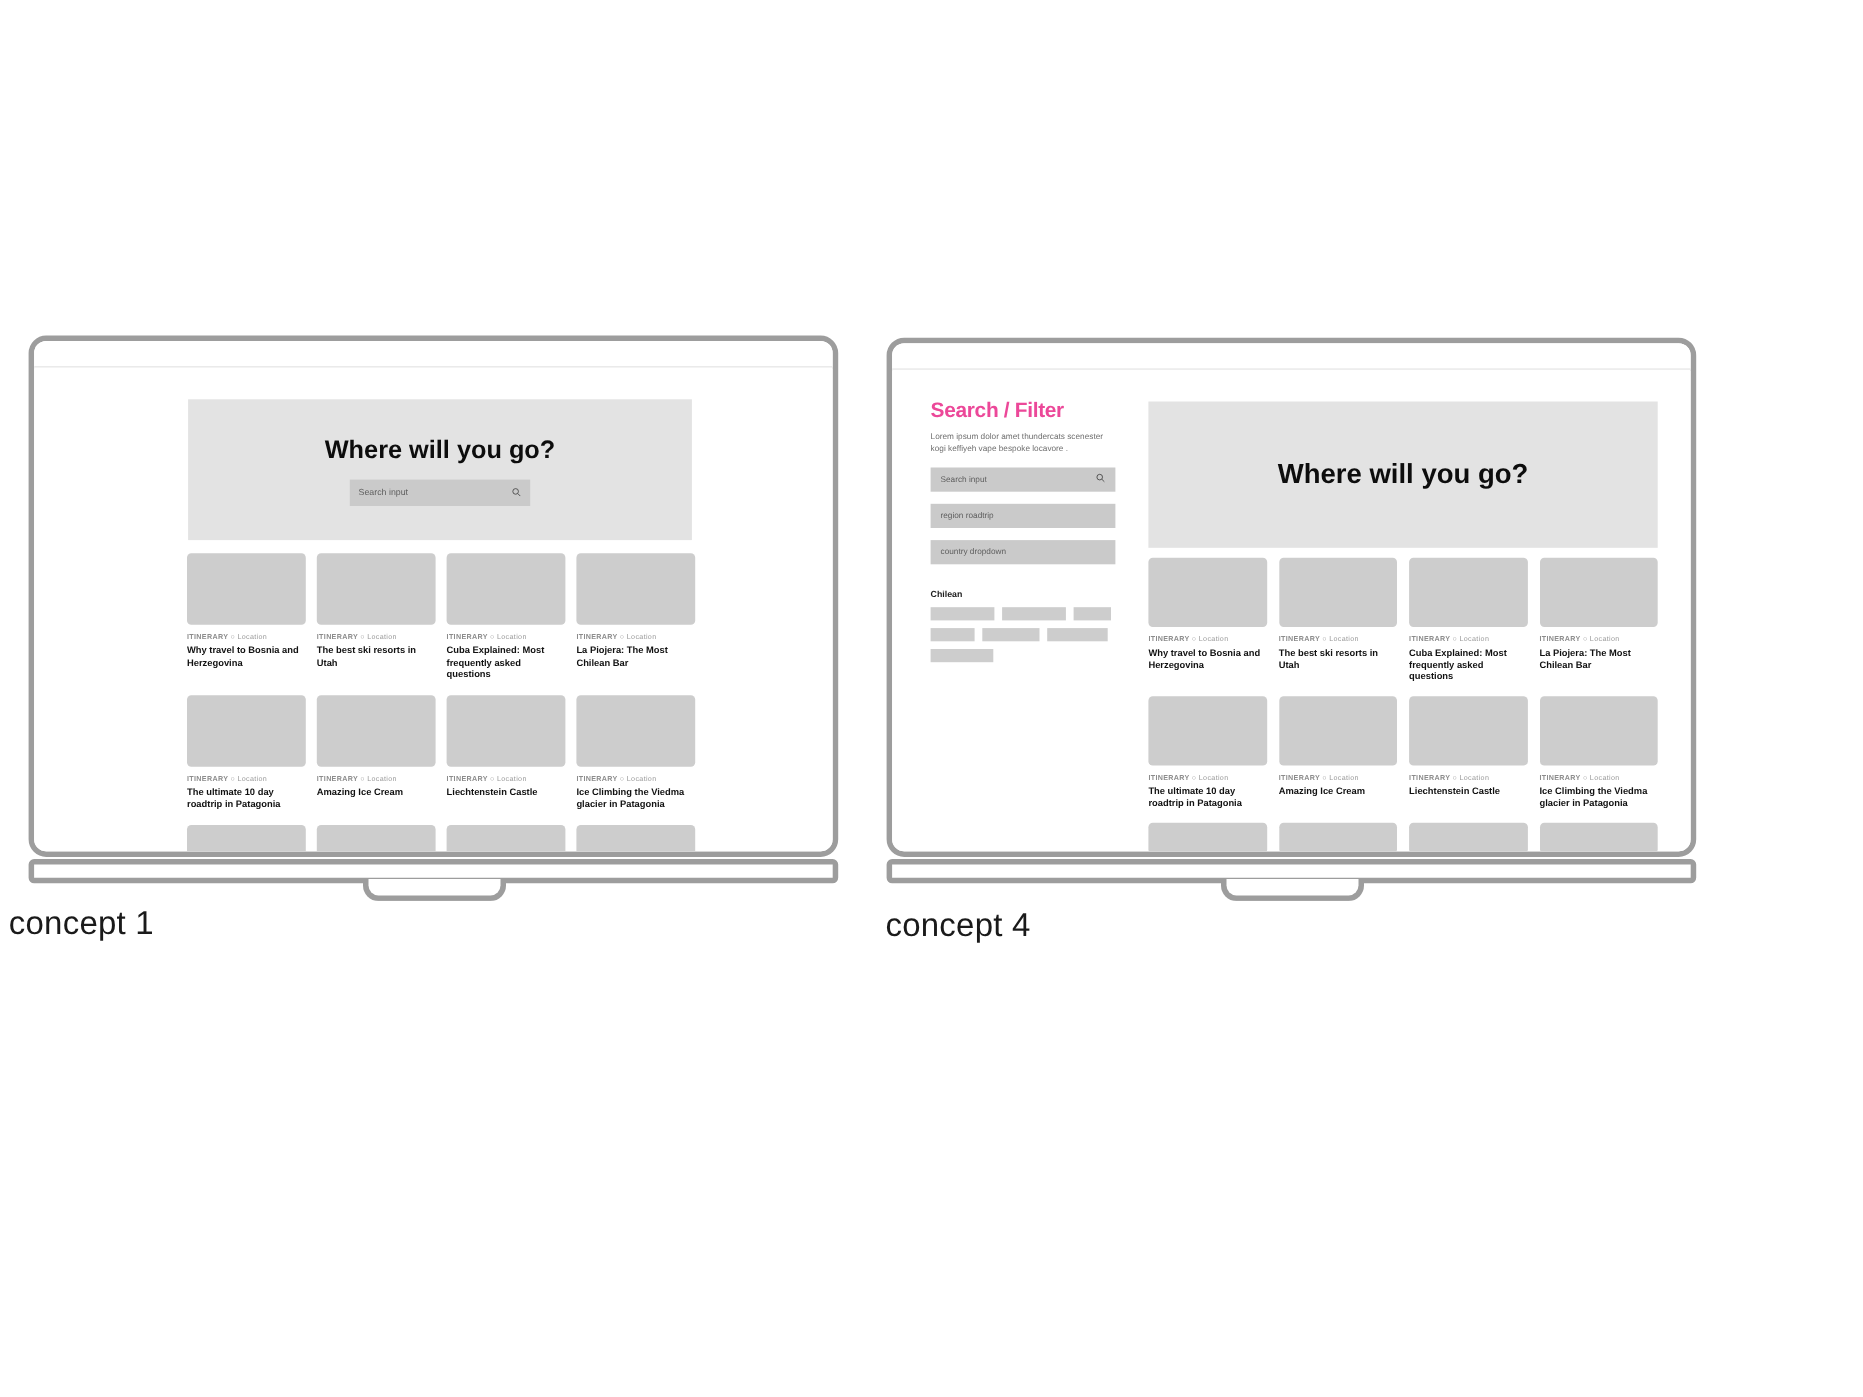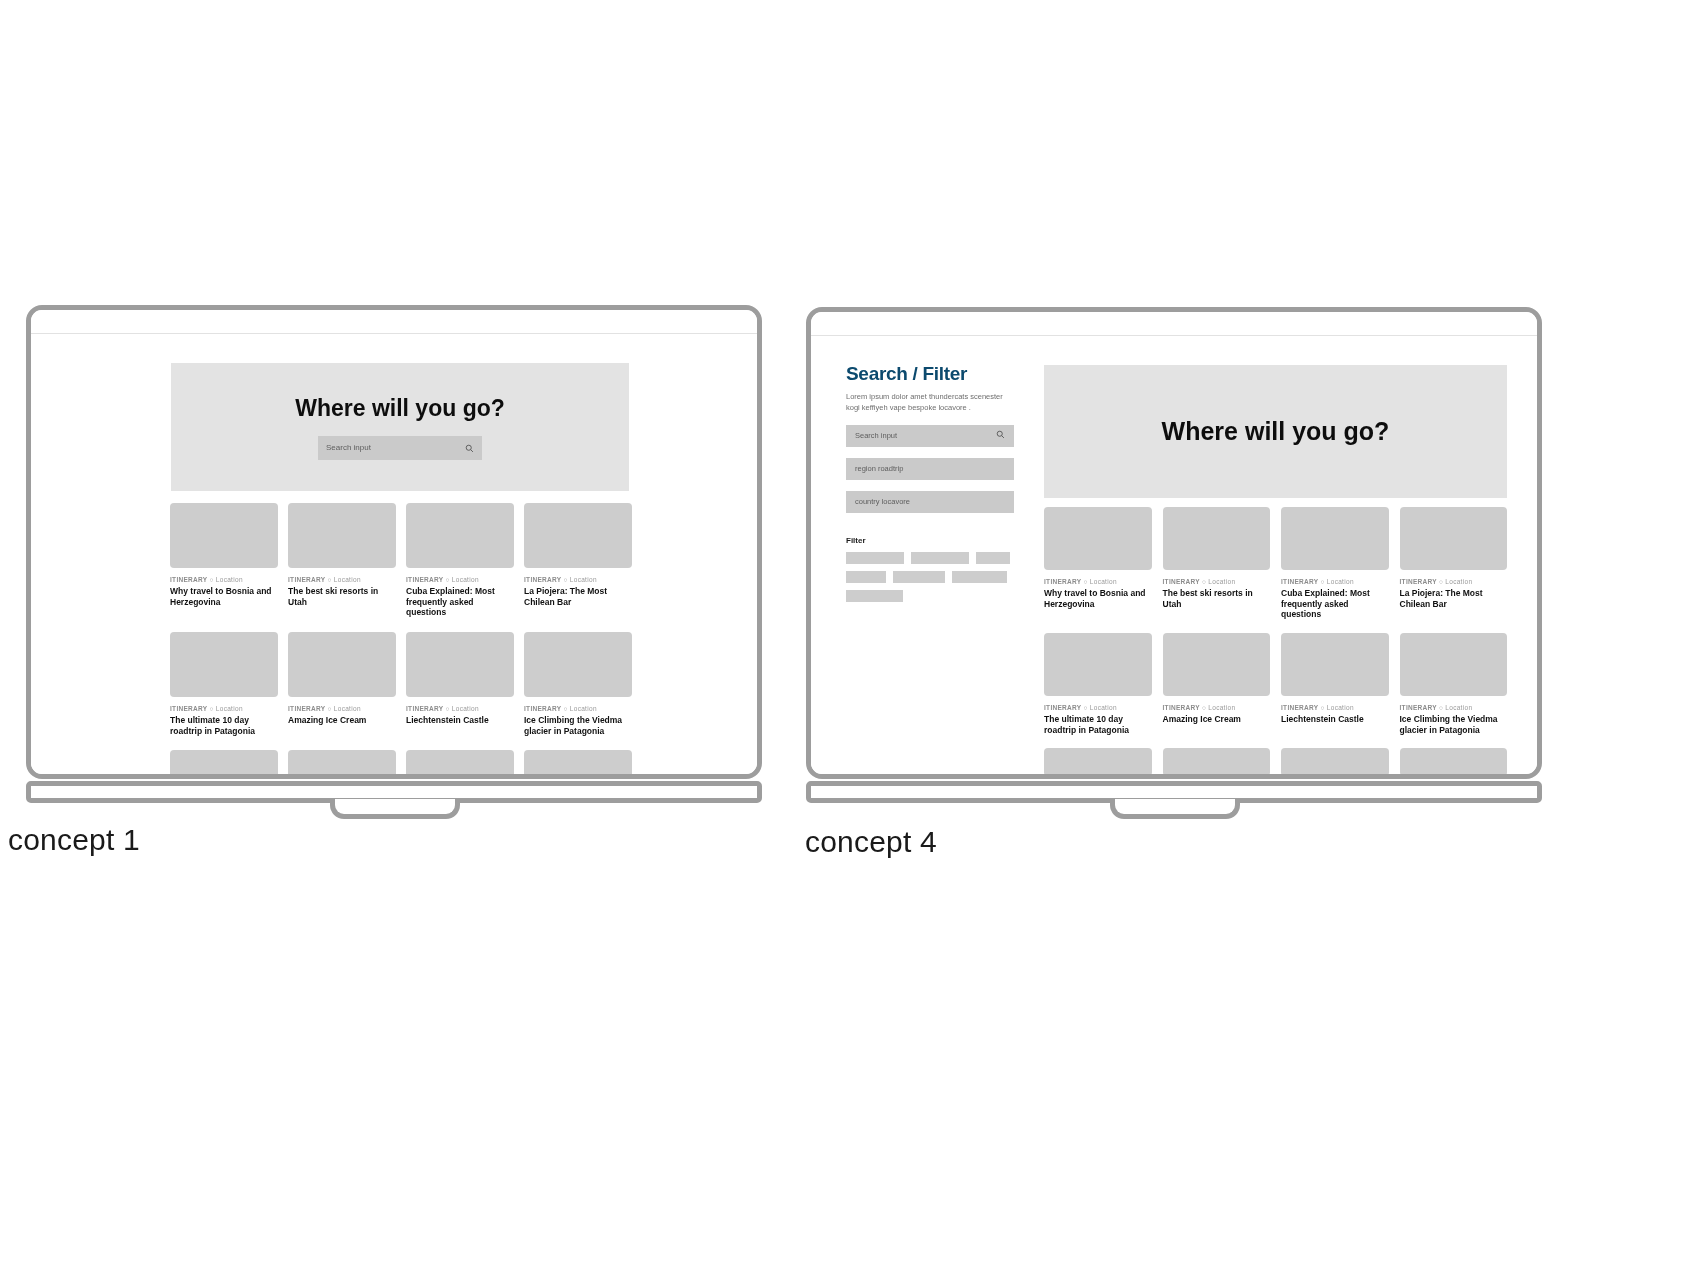--- a/index.html
+++ b/index.html
@@ -159,21 +159,21 @@
 
   
   #c2-sidebar {
     position: absolute;
     left: 35px; top: 26px;
     width: 168px;
   }
   #c2-sidebar .side-title {
     font-size: 19px;
     font-weight: bold;
-    color: #0c4a6e;
+    color: #ec4899;
     letter-spacing: -0.3px;
   }
   #c2-sidebar .side-sub {
     font-size: 7.5px;
     color: #6f6f6f;
     line-height: 1.45;
     margin-top: 7px;
     width: 162px;
   }
   #c2-sidebar .field {
@@ -321,24 +321,24 @@
                   <line class="mag" x1="7.6" y1="7.6" x2="10.6" y2="10.6" stroke-width="1.1"></line>
                 </svg>
             </span>
           </div>
 
           <div class="field">
             <span>region roadtrip</span>
           </div>
 
           <div class="field">
-            <span>country locavore</span>
-          </div>
-
-          <div class="filter-label">Filter</div>
+            <span>country dropdown</span>
+          </div>
+
+          <div class="filter-label">Chilean</div>
 
           <div class="chip-row">
             <div class="chip" style="width:58px"></div>
             <div class="chip" style="width:58px"></div>
             <div class="chip" style="width:34px"></div>
           </div>
           <div class="chip-row">
             <div class="chip" style="width:40px"></div>
             <div class="chip" style="width:52px"></div>
             <div class="chip" style="width:55px"></div>

